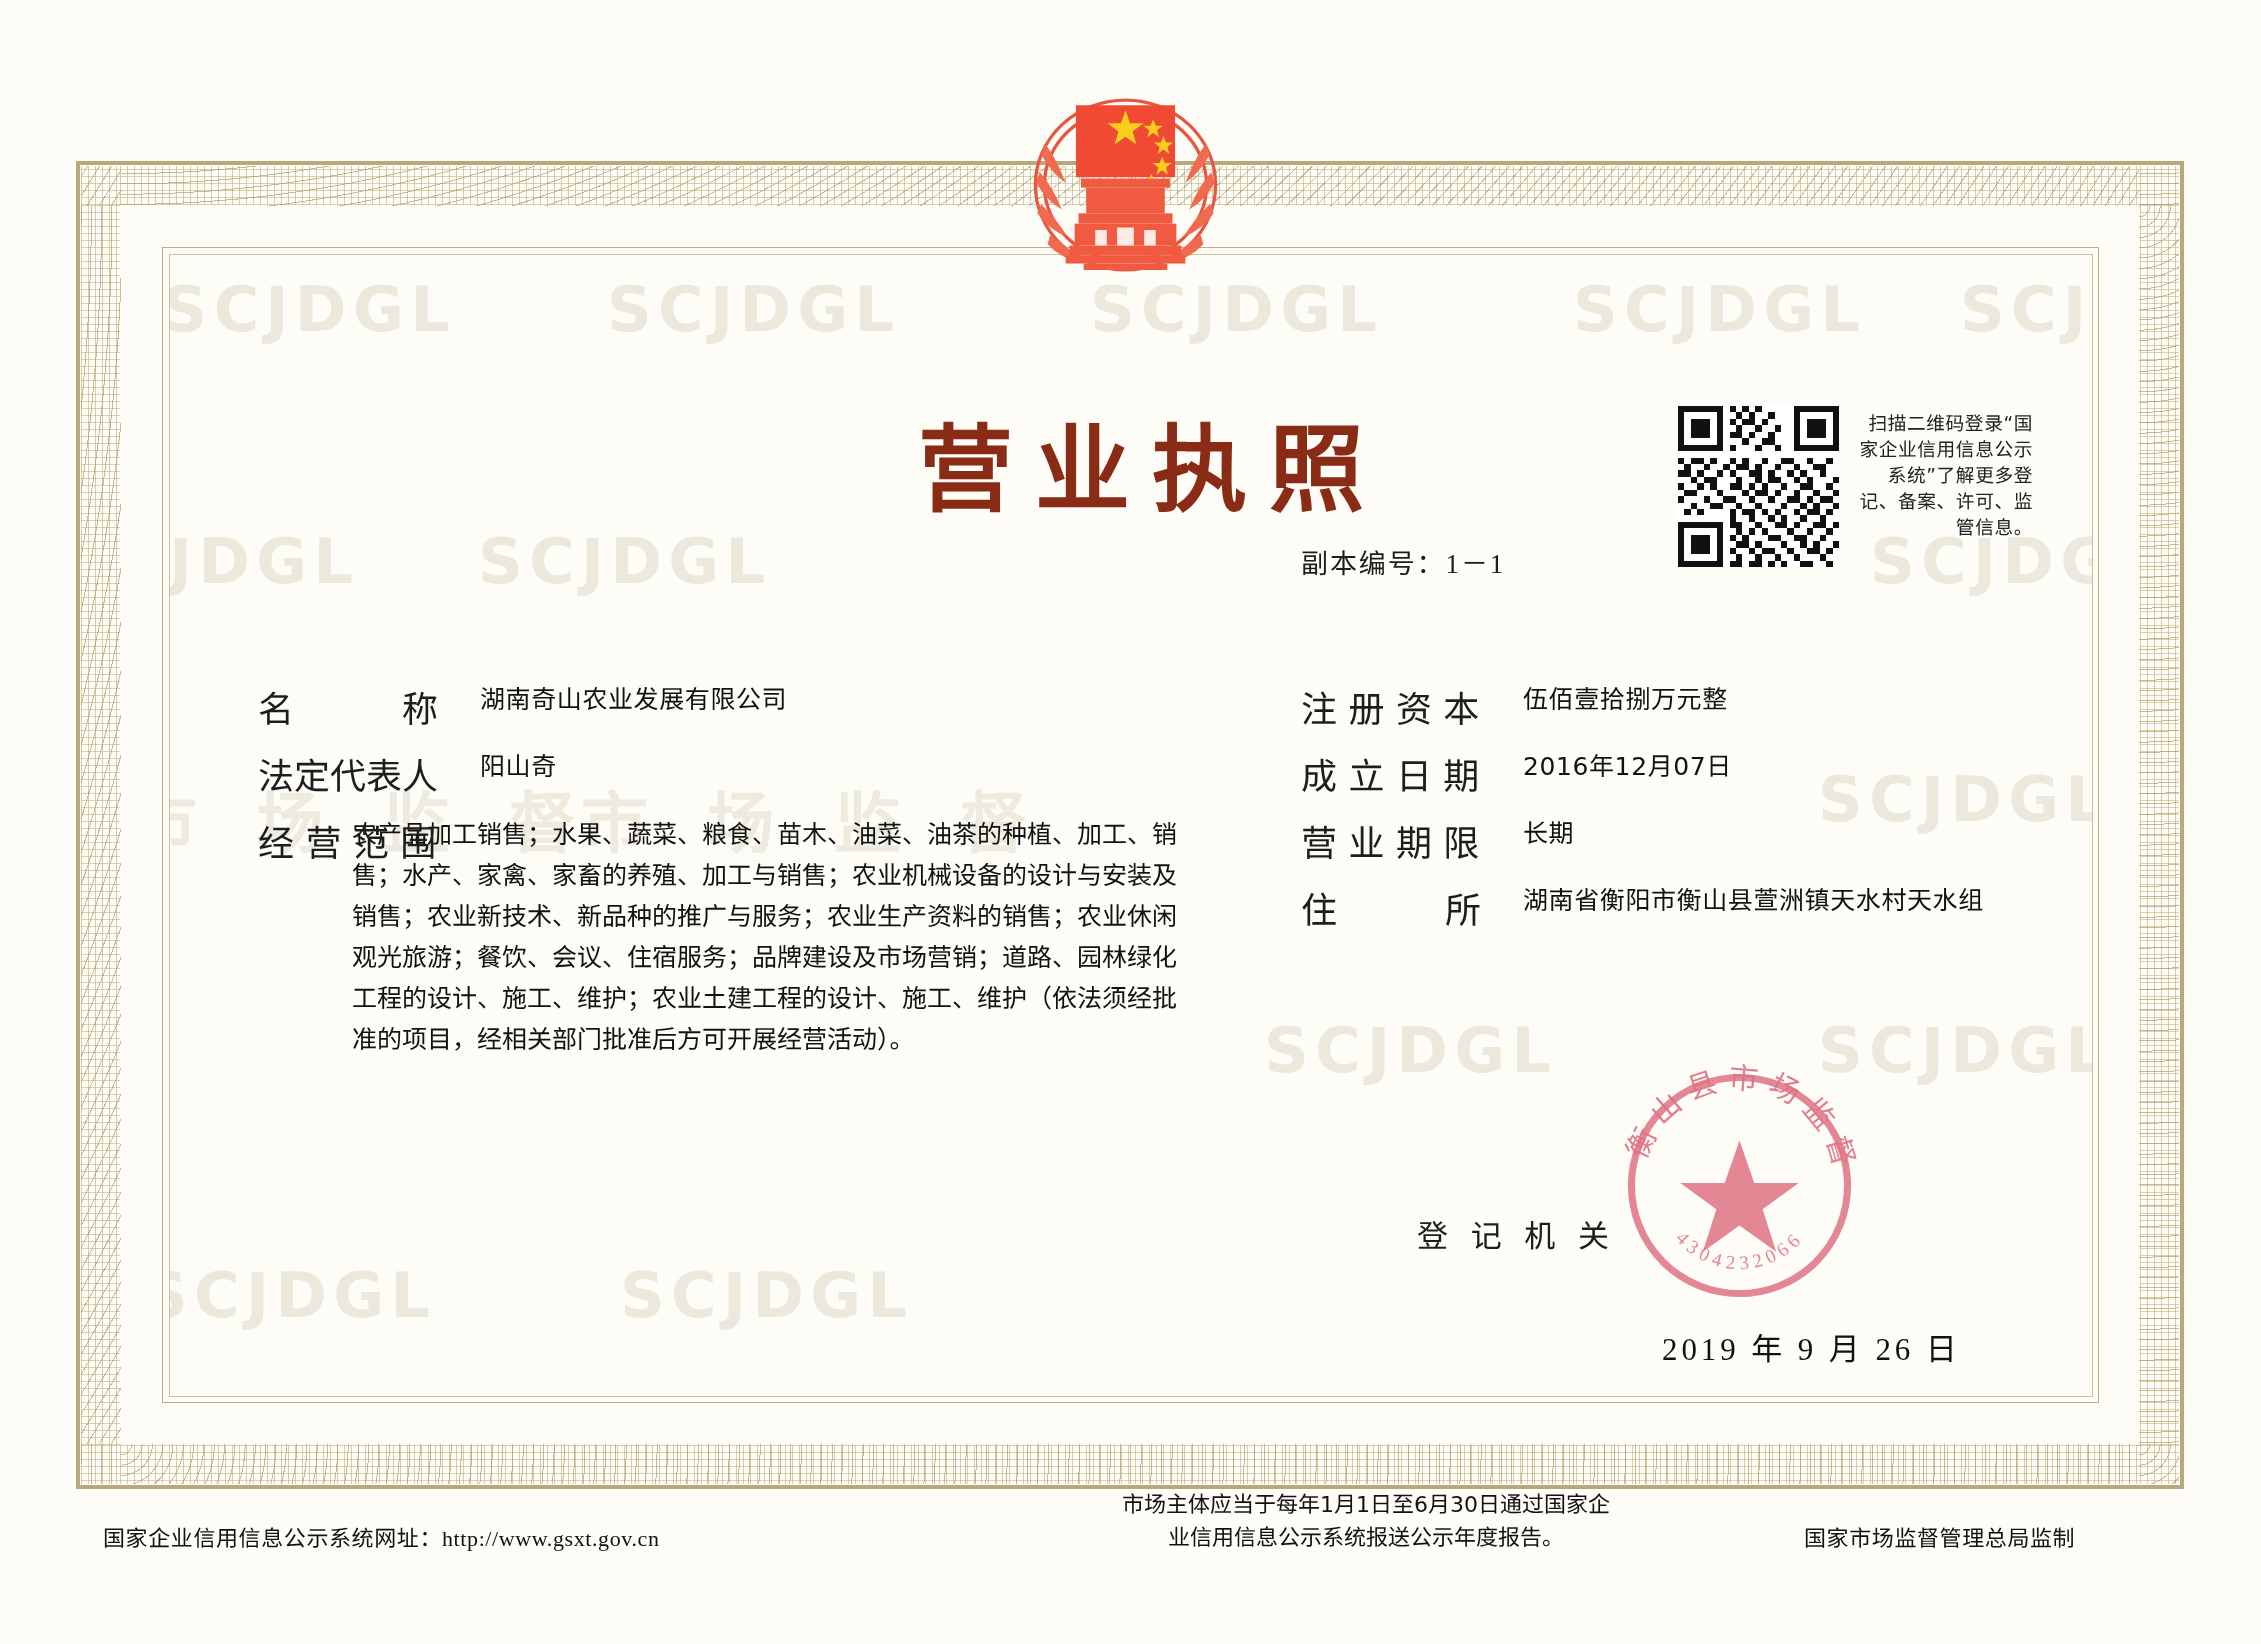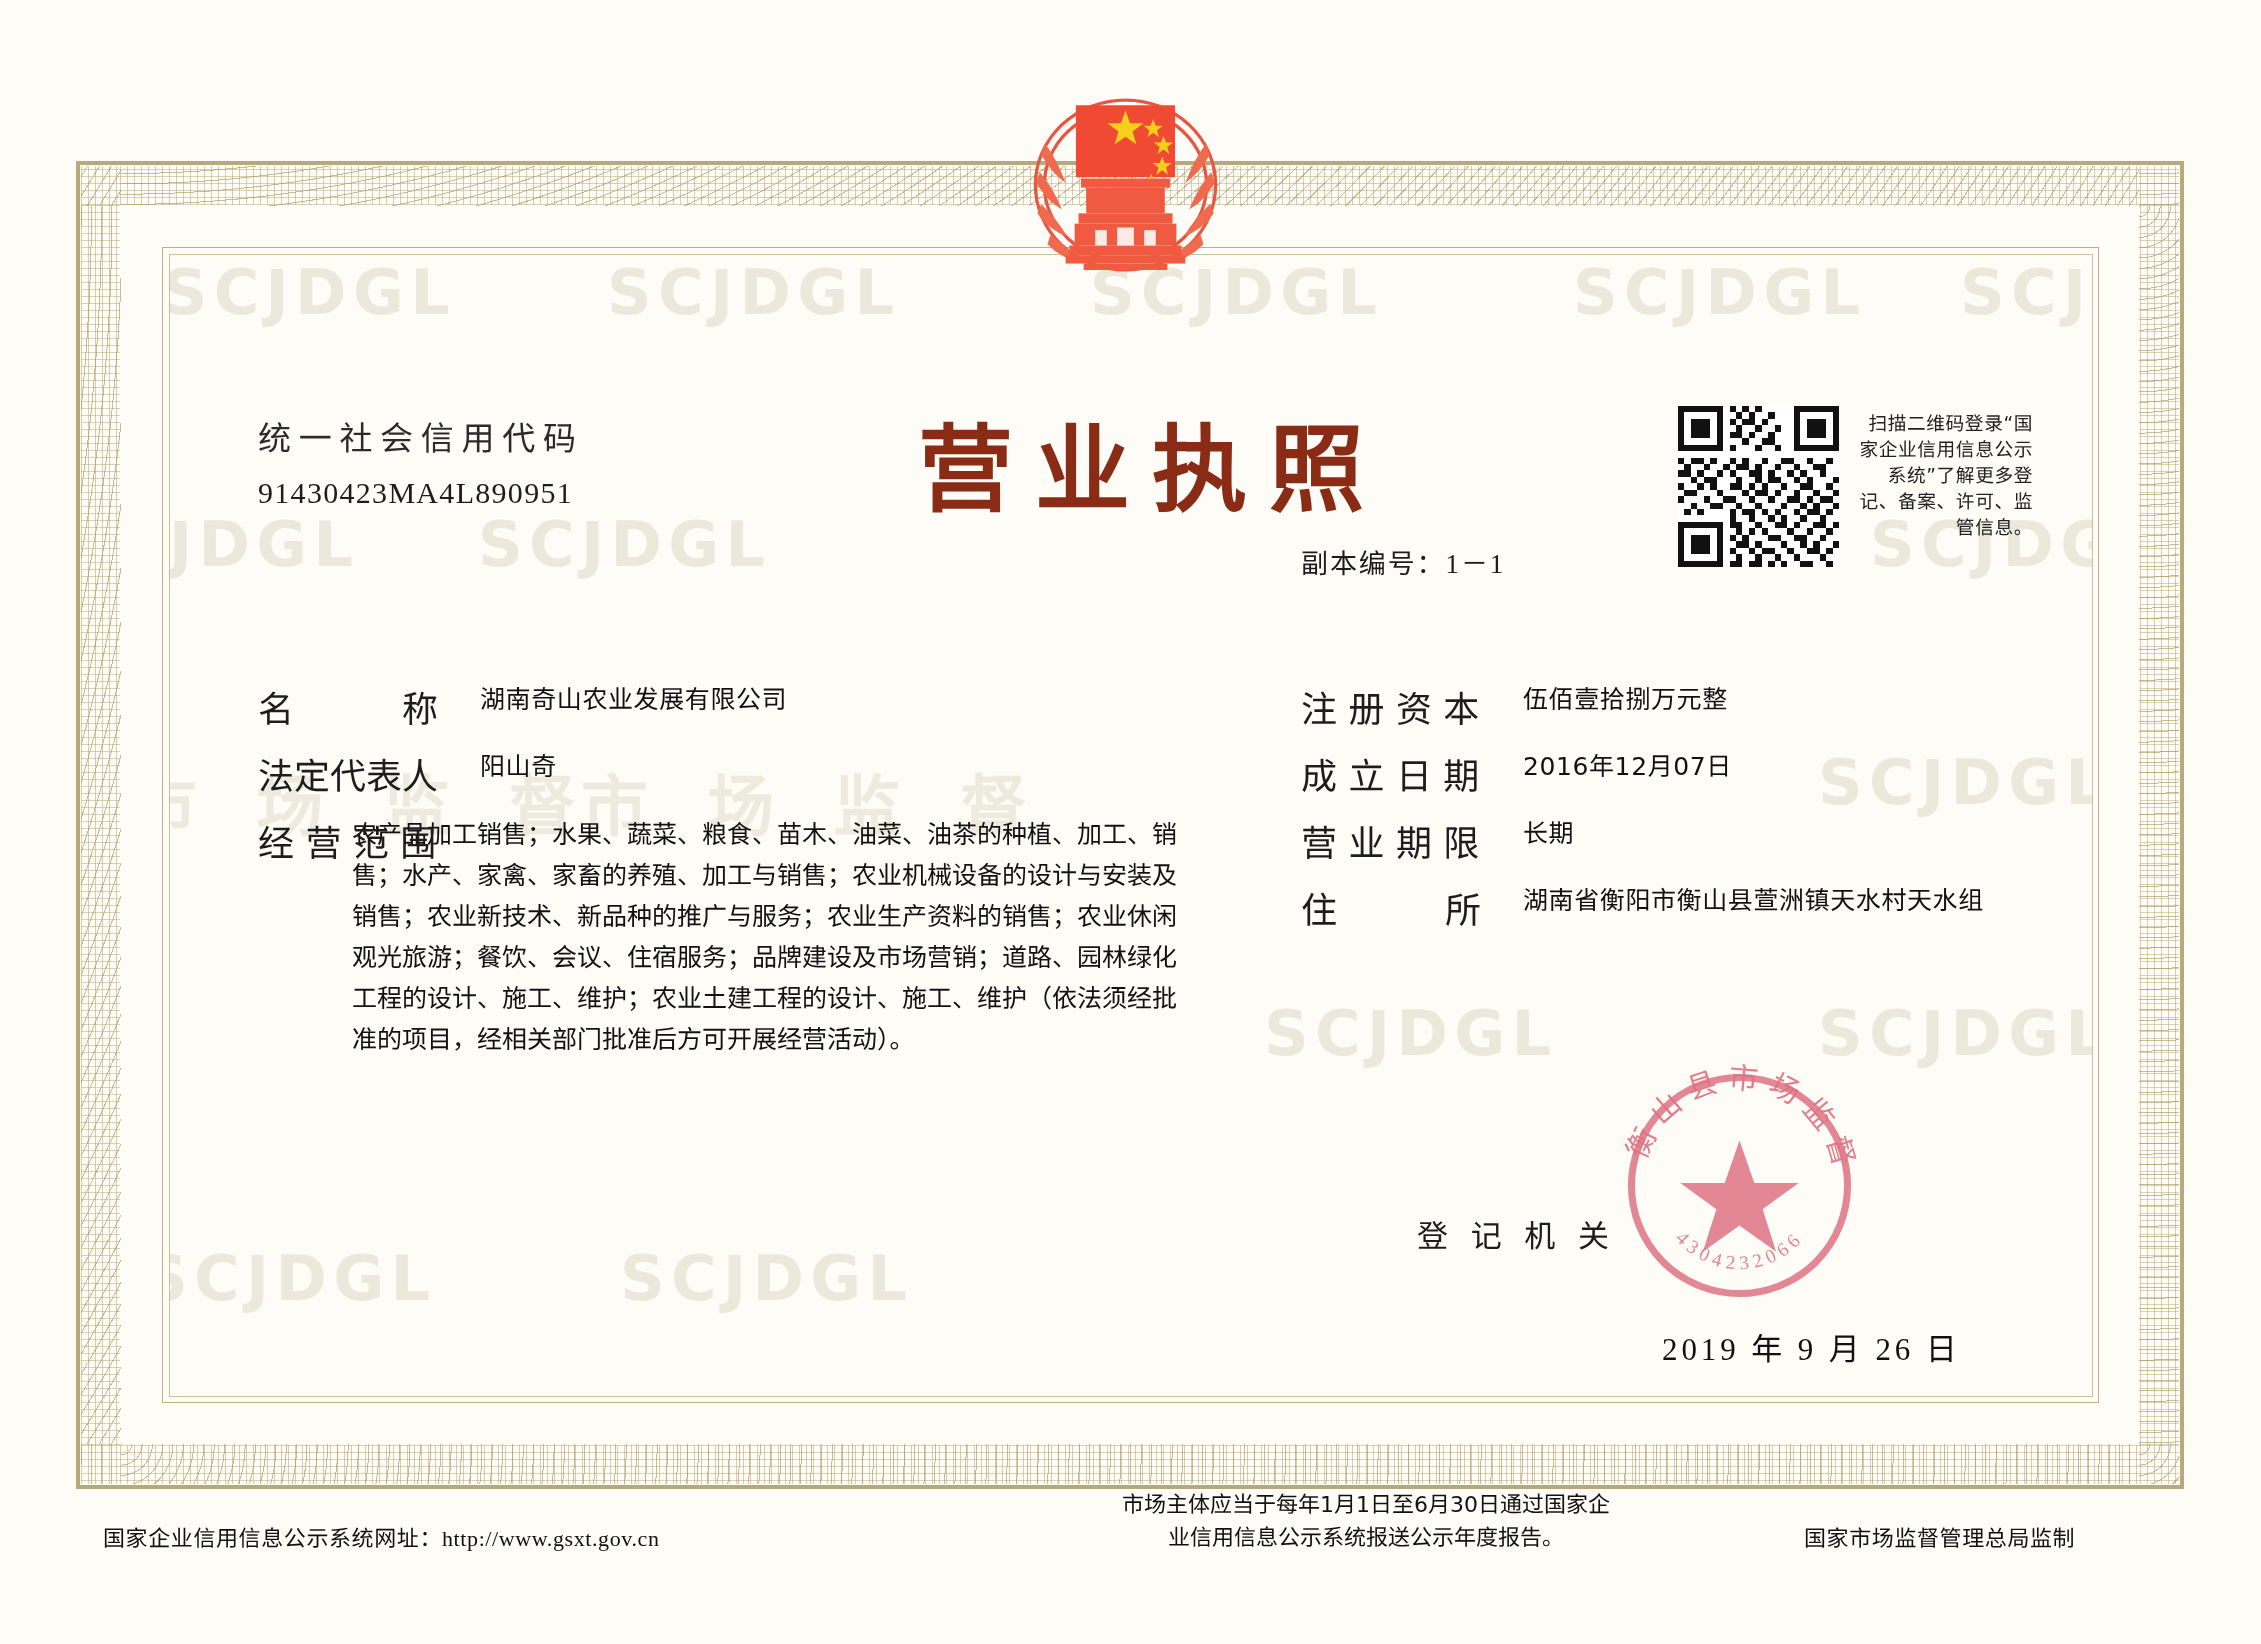--- a/index.html
+++ b/index.html
@@ -95,21 +95,21 @@
     width: 1924px;
     height: 1143px;
     border: 0.6px solid #cdbf98;
     box-sizing: border-box;
   }
 
   
   .watermark-layer {
     position: absolute;
     left: 169px;
-    top: 237px;
+    top: 254px;
     width: 1924px;
     height: 1297px;
     overflow: hidden;
     pointer-events: none;
   }
   .wm {
     position: absolute;
     font-family: "DejaVu Sans", "Liberation Sans", sans-serif;
     font-weight: bold;
     color: rgba(196,186,158,0.30);
@@ -376,24 +376,20 @@
         <rect x="118" y="230" width="18" height="24"></rect>
         <rect x="194" y="230" width="18" height="24"></rect>
       </g>
       <g fill="#ef5a41">
         <rect x="72" y="270" width="186" height="12"></rect>
         <rect x="100" y="282" width="130" height="10"></rect>
       </g>
     </svg>
   </div>
 
-  <div class="code-block">
-    <div class="code-label">统一社会信用代码</div>
-    <div class="code-value">91430423MA4L890951</div>
-  </div>
 
   <div class="title">营业执照</div>
   <div class="copy-no">副本编号：1－1</div>
 
   <div class="qr">
     <svg viewBox="0 0 25 25" width="161" height="161" shape-rendering="crispEdges" aria-hidden="true">
       <rect width="25" height="25" fill="#ffffff"></rect>
       <g fill="#111111">
         <rect x="0" y="0" width="7" height="1"></rect>
           <rect x="0" y="6" width="7" height="1"></rect>

